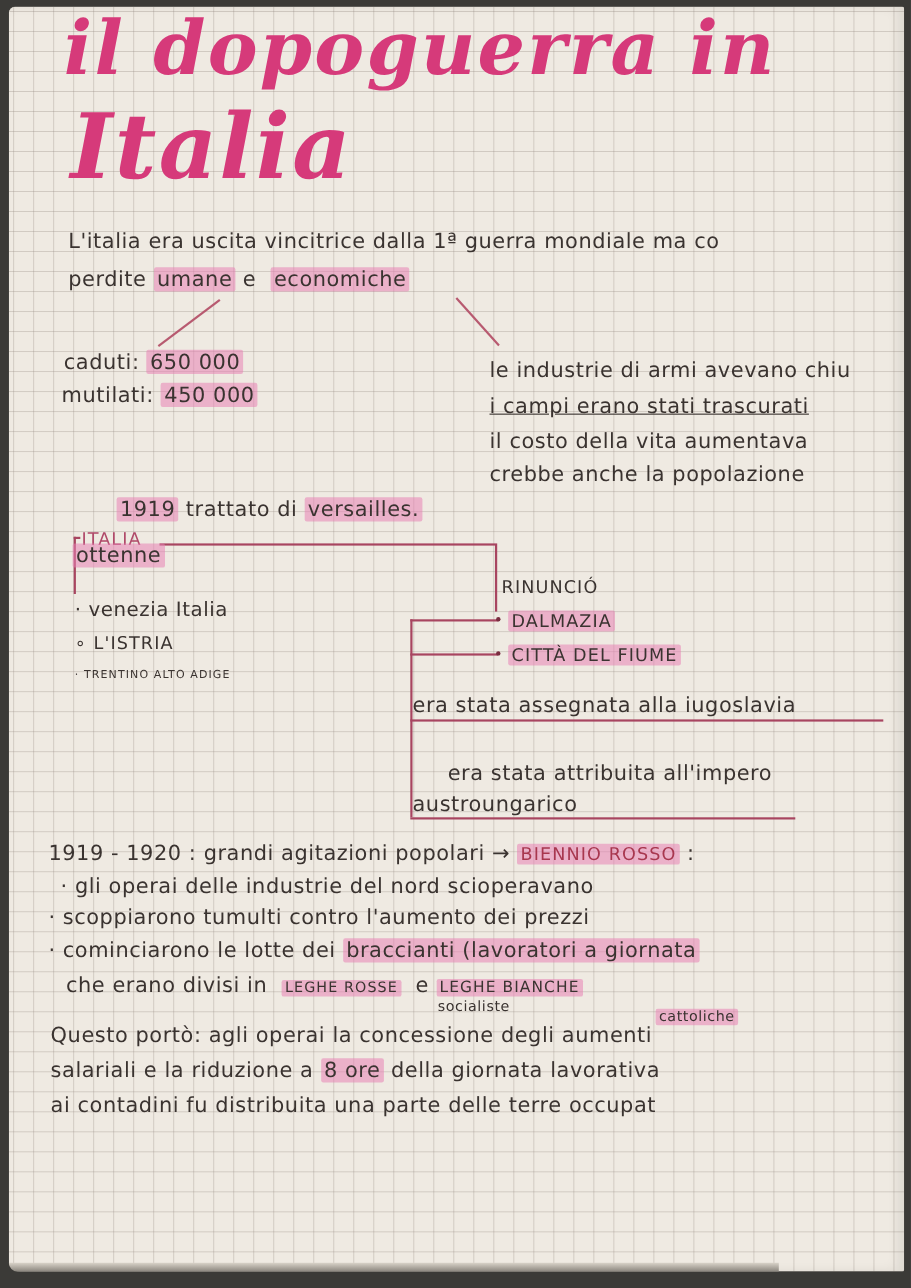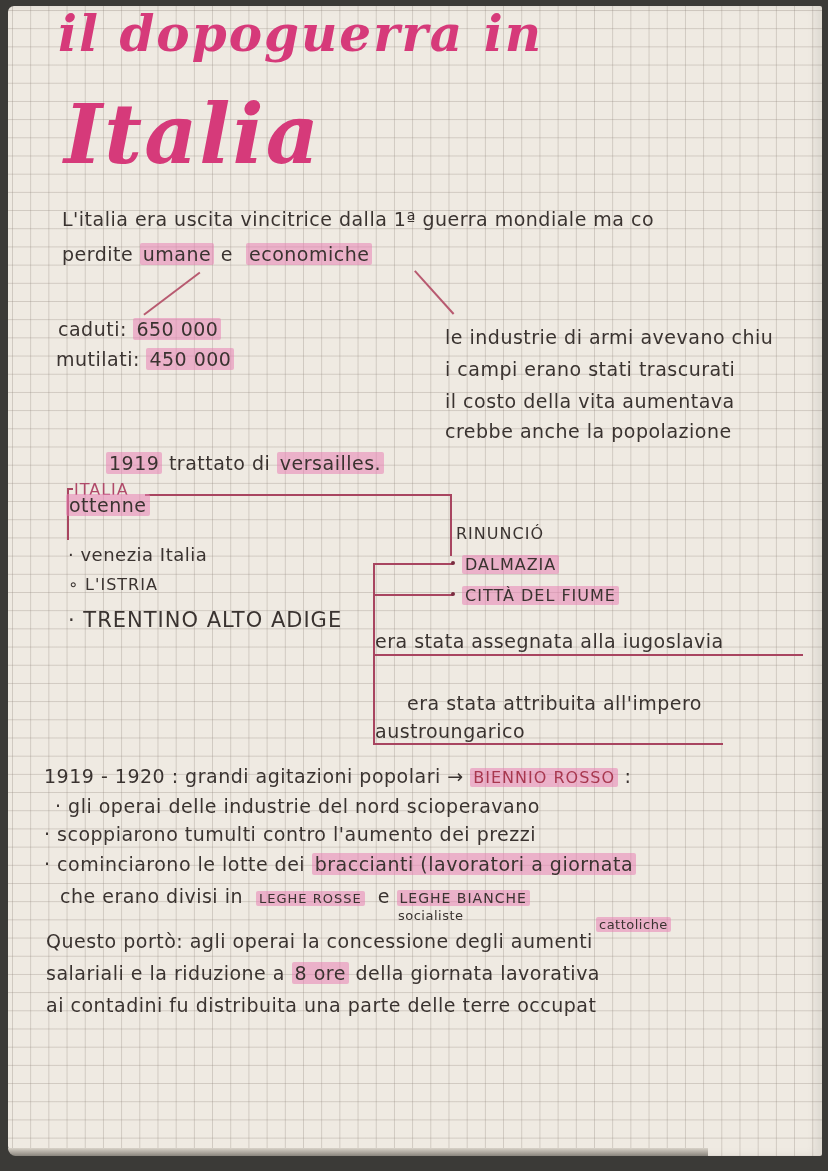--- a/index.html
+++ b/index.html
@@ -20,21 +20,21 @@
   .page-edge {
     position: absolute; left: 8px; top: 1148px; width: 700px; height: 8px;
     background: linear-gradient(#d8d2c8, #8a857d);
     border-radius: 0 0 0 10px;
   }
 
   .title {
     position: absolute; font-family: "DejaVu Serif", serif; font-style: italic;
     font-weight: bold; color: #d63a7a; letter-spacing: 2px;
   }
-  .title-line1 { left: 58px; top: 4px; font-size: 50px; }
+  .title-line1 { left: 58px; top: 4px; font-size: 68px; }
   .title-line2 { left: 64px; top: 86px; font-size: 82px; }
 
   .hw {
     position: absolute; font-family: "DejaVu Sans", sans-serif; color: #3a3330;
     font-size: 19px; white-space: nowrap; letter-spacing: 0.5px;
   }
   .hl { background: rgba(232,130,180,0.55); padding: 0 3px; border-radius: 2px; }
   .caps { text-transform: uppercase; font-size: 16px; letter-spacing: 1px; }
   .small { font-size: 13px; }
 
@@ -67,21 +67,21 @@
 <div class="hw" style="left:58px; top:318px;">
   <span>caduti:</span>
   <span class="hl">650 000</span>
 </div>
 <div class="hw" style="left:56px; top:348px;">
   <span>mutilati:</span>
   <span class="hl">450 000</span>
 </div>
 
 <div class="hw" style="left:445px; top:326px;">le industrie di armi avevano chiu</div>
-<div class="hw" style="left:445px; top:358px;">i campi erano stati trascurati</div>
+<div class="hw" style="left:445px; top:358px;text-decoration:underline;">i campi erano stati trascurati</div>
 <div class="hw" style="left:445px; top:390px;">il costo della vita aumentava</div>
 <div class="hw" style="left:445px; top:420px;">crebbe anche la popolazione</div>
 
 <div class="hw" style="left:58px; top:452px;padding-left:48px;">
   <span class="hl">1919</span>
   <span>trattato di</span>
   <span class="hl">versailles.</span>
 </div>
 
 <div class="line vline" style="left:67px; top:488px; height:52px;"></div>
@@ -89,21 +89,21 @@
 <div class="hw caps" style="left:74px; top:480px; color:#b04a6a;">ITALIA</div>
 <div class="line hline" style="left:145px; top:494px; width:305px;"></div>
 <div class="line vline" style="left:450px; top:494px; height:62px;"></div>
 
 <div class="hw" style="left:66px; top:494px;">
   <span class="hl">ottenne</span>
 </div>
 
 <div class="hw" style="left:68px; top:544px; font-size:18px;">· venezia Italia</div>
 <div class="hw caps" style="left:68px; top:575px;">∘ L'ISTRIA</div>
-<div class="hw caps" style="left:68px; top:608px; font-size:21px;">· TRENTINO ALTO ADIGE</div>
+<div class="hw caps" style="left:68px; top:608px; font-size:10px;">· TRENTINO ALTO ADIGE</div>
 
 <div class="hw caps" style="left:456px; top:524px;">RINUNCIÓ</div>
 <div class="line hline" style="left:373px; top:563px; width:80px;"></div>
 <div class="dot" style="left:451px; top:561px;"></div>
 <div class="hw caps" style="left:462px; top:555px;">
   <span class="hl">DALMAZIA</span>
 </div>
 <div class="line hline" style="left:373px; top:594px; width:80px;"></div>
 <div class="dot" style="left:451px; top:592px;"></div>
 <div class="hw caps" style="left:462px; top:586px;text-align:right;">

